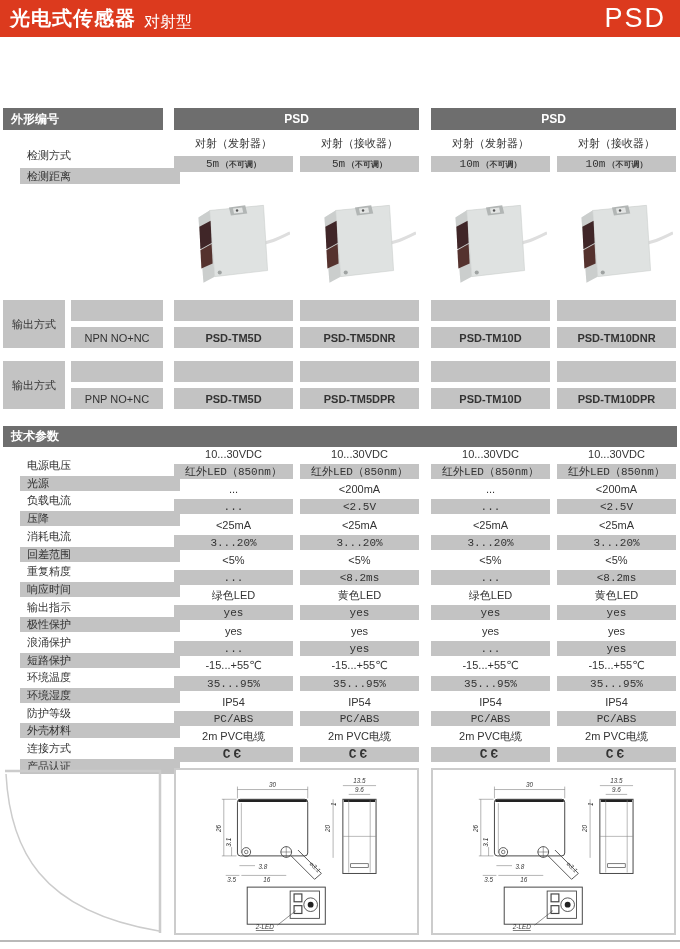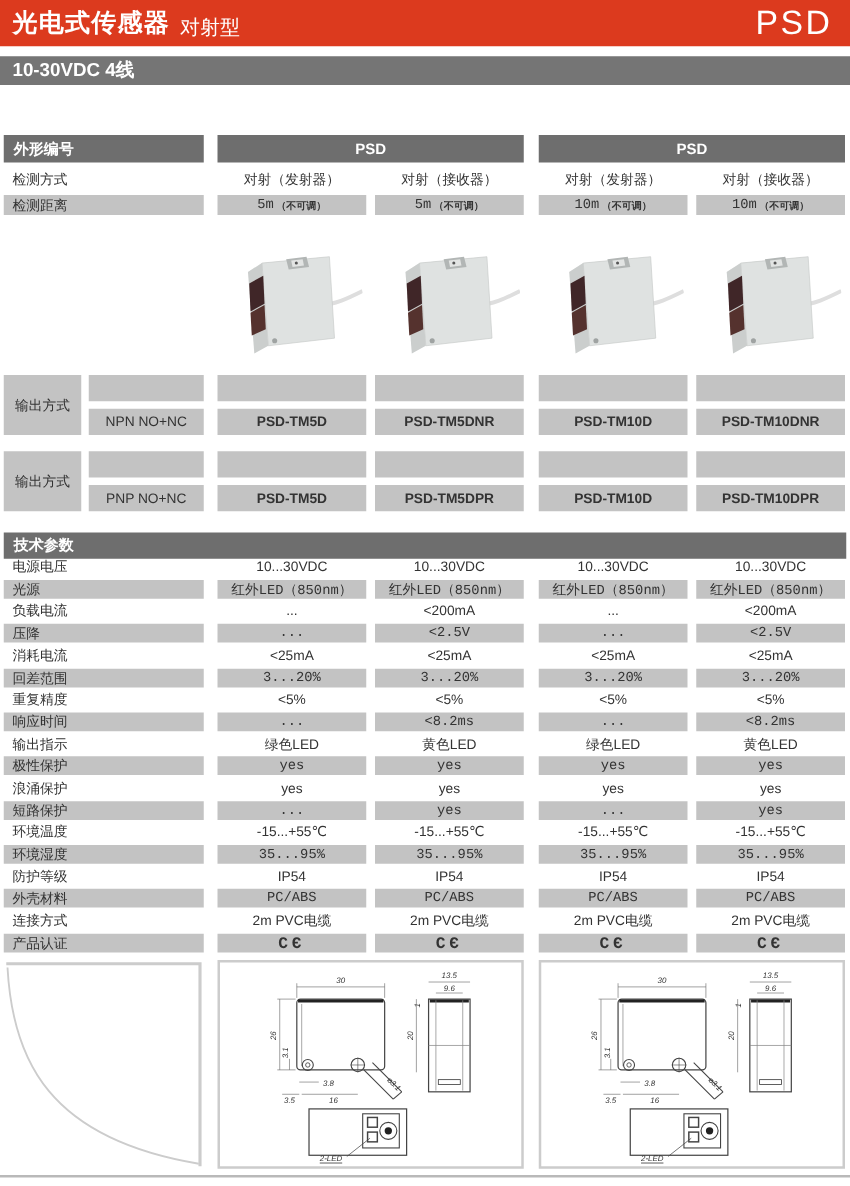--- a/index.html
+++ b/index.html
@@ -12,21 +12,21 @@
   .title{color:#fff;font-weight:bold;font-size:20px;margin-left:10px;letter-spacing:1px;}
   .typetag{color:#fff;font-size:16px;margin-left:8px;margin-top:7px;}
   .series{color:#fff;font-size:27px;font-weight:400;margin-left:auto;margin-right:14px;letter-spacing:2px;}
   .graybar{position:absolute;left:0;top:45px;width:680px;height:23px;background:#757575;
            color:#fff;font-size:15px;font-weight:bold;line-height:23px;padding-left:10px;box-sizing:border-box;}
 
   
   .row{position:absolute;left:0;width:680px;}
   .cell{position:absolute;top:0;height:100%;display:flex;align-items:center;justify-content:center;
         font-size:11px;box-sizing:border-box;}
-  .lbl{left:3px;width:160px;justify-content:flex-start;padding-left:7px;}
+  .lbl{left:20px;width:160px;justify-content:flex-start;padding-left:7px;margin-top:12px;}
   .c1{left:174px;width:119px;}
   .c2{left:300px;width:119px;}
   .c3{left:431px;width:119px;}
   .c4{left:557px;width:119px;}
   .shade .cell{background:#C3C3C3;font-family:Liberation Mono, monospace;}
 
   
   .hdrcell{position:absolute;background:#6E6E6E;color:#fff;font-weight:bold;font-size:12px;
            height:22px;line-height:22px;text-align:center;box-sizing:border-box;}
   .hdr-lbl{left:3px;width:160px;text-align:left;padding-left:8px;}
@@ -67,21 +67,20 @@
 </head>
 <body>
 
 <div class="page">
 
   <div class="redbar">
     <span class="title">光电式传感器</span>
     <span class="typetag">对射型</span>
     <span class="series">PSD</span>
   </div>
-  <div class="graybar">10-30VDC 4线</div>
 
   <div class="row" style="top:108px;height:38px;">
     <span class="hdrcell hdr-lbl">外形编号</span>
     <span class="hdrcell hdr-g1">PSD</span>
     <span class="hdrcell hdr-g2">PSD</span>
   </div>
 
   <div class="row" style="top:133px;height:20px;">
     <span class="cell lbl">检测方式</span>
     <span class="cell c1">对射（发射器）</span>

